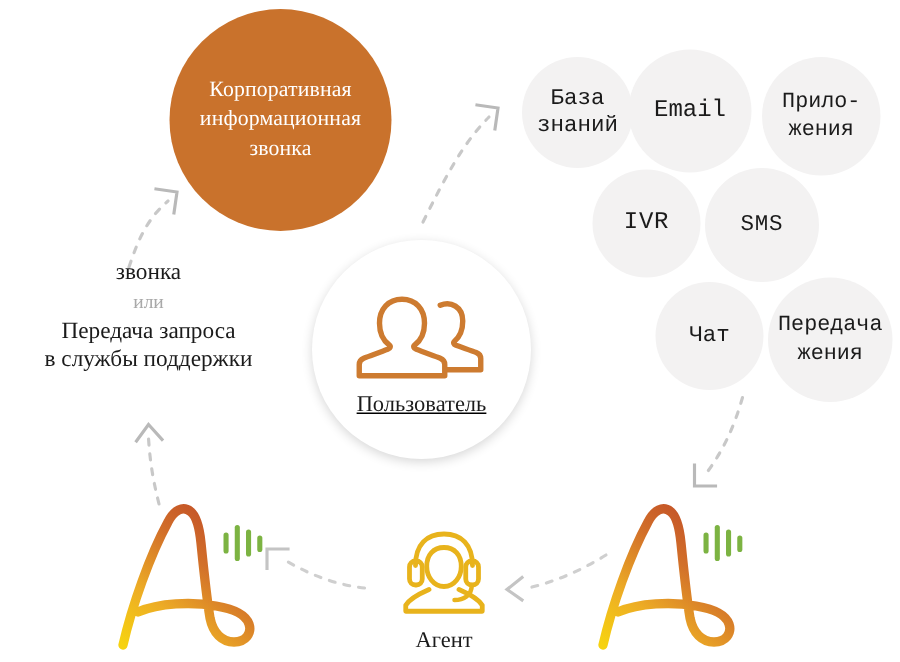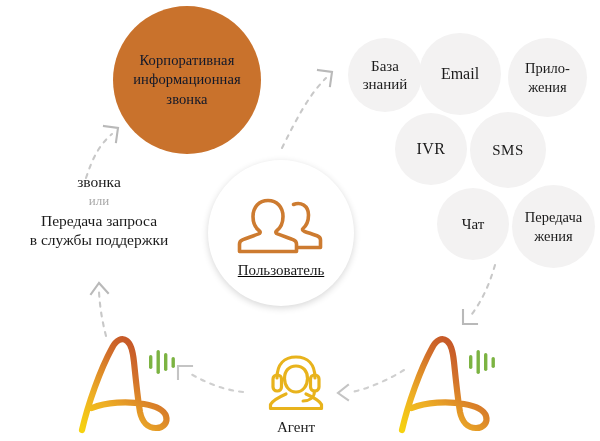--- a/index.html
+++ b/index.html
@@ -37,38 +37,38 @@
   
   #corp-circle {
     left: 113px;
     top: 6px;
     width: 148px;
     height: 148px;
     border-radius: 50%;
     background: #c9722c;
   }
   #corp-circle .label {
-    color: #0f172a;
+    color: #ffffff;
     font-size: 14.5px;
     line-height: 1.33;
     font-family: "Liberation Serif", "DejaVu Serif", serif;
     letter-spacing: 0.1px;
     padding: 0 8px;
   }
 
   
   .chip {
     border-radius: 50%;
     background: #f3f2f2;
   }
   .chip .label {
     color: #1b1b1b;
     font-size: 15px;
     line-height: 1.2;
-    font-family: Liberation Serif, serif;
+    font-family: Liberation Mono, monospace;
   }
   #chip-kb    { left: 348px; top: 38px;  width: 74px; height: 74px; }
   #chip-email { left: 419px; top: 33px;  width: 82px; height: 82px; }
   #chip-apps  { left: 508px; top: 38px;  width: 79px; height: 79px; }
   #chip-ivr   { left: 395px; top: 113px; width: 72px; height: 72px; }
   #chip-sms   { left: 470px; top: 112px; width: 76px; height: 76px; }
   #chip-chat  { left: 437px; top: 188px; width: 72px; height: 72px; }
   #chip-data  { left: 512px; top: 185px; width: 83px; height: 83px; }
 
   #chip-email .label { font-size: 16px; }

